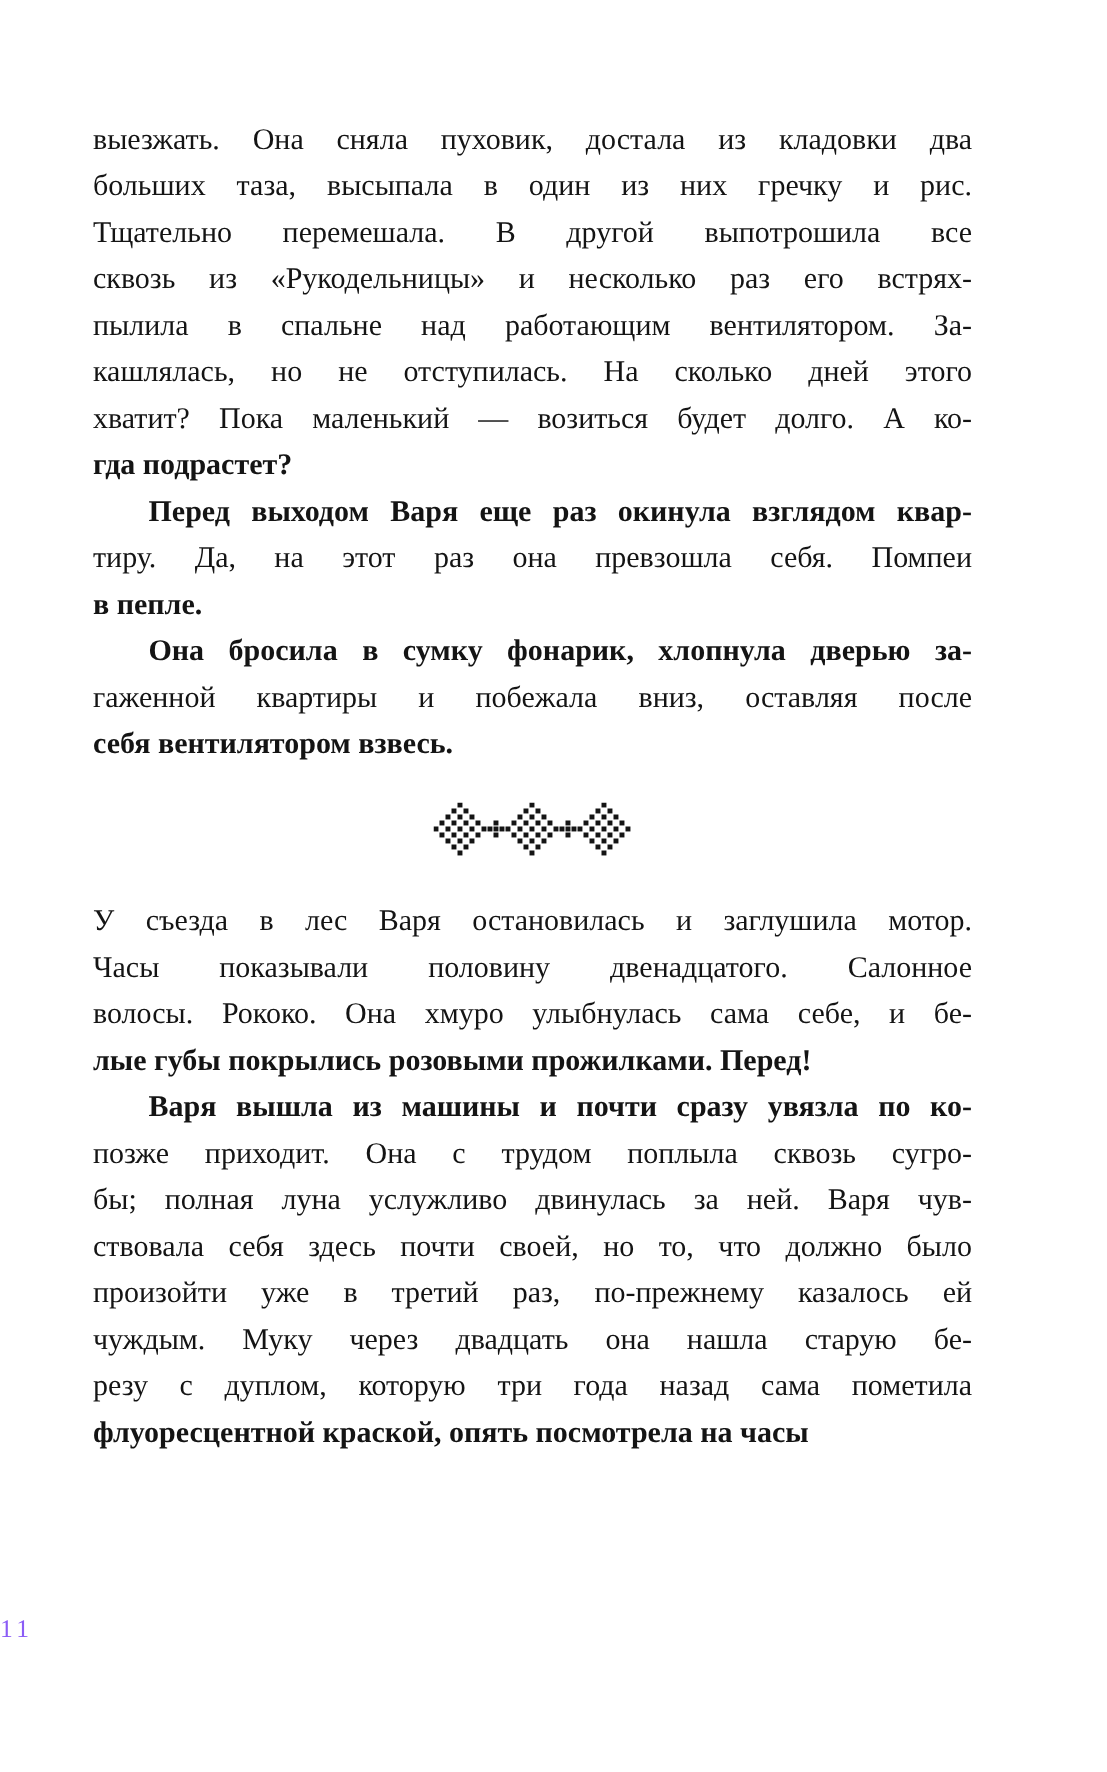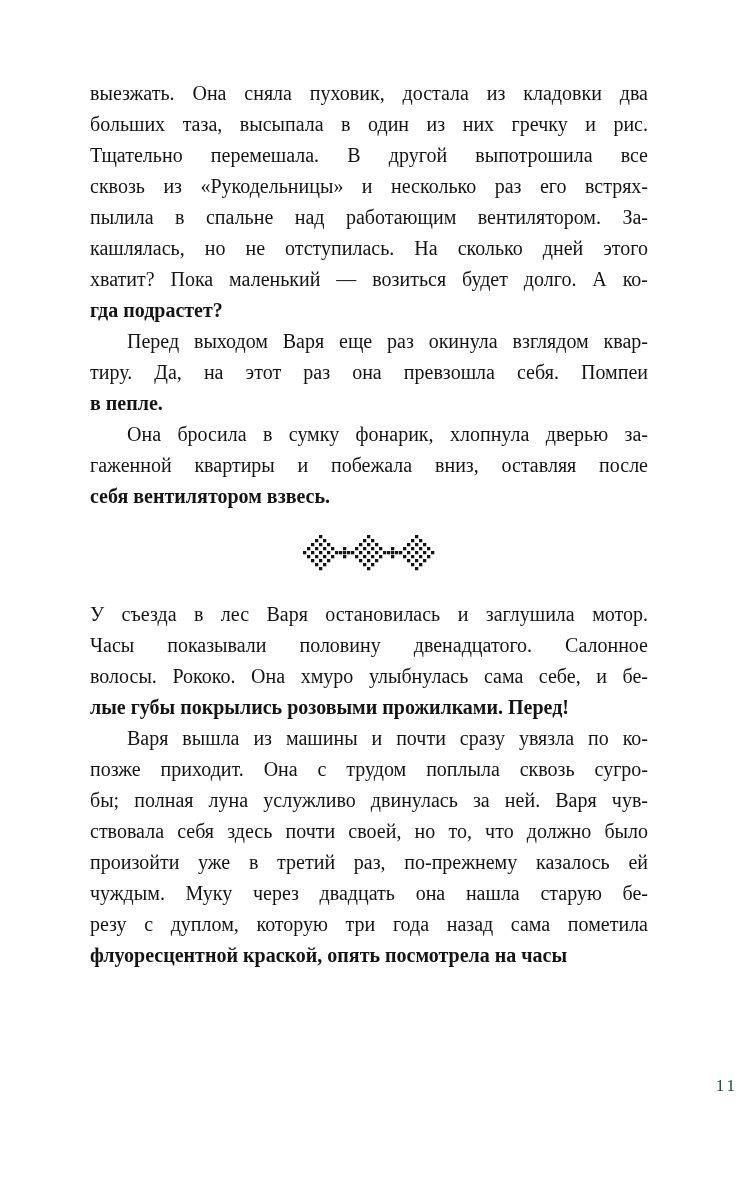--- a/index.html
+++ b/index.html
@@ -8,49 +8,49 @@
     width: 738px;
     height: 1181px;
     font-family: "Liberation Serif", "DejaVu Serif", serif;
     color: #141414;
     overflow: hidden;
   }
   .page {
     position: relative;
     width: 738px;
     height: 1154px;
-    padding: 78px 90px 0 90px;
+    padding: 78px 90px 0 62px;
     background: #ffffff;
   }
   .paragraph { width: 100%; }
   .line {
     font-size: 20px;
     line-height: 31px;
     text-align: justify;
     text-align-last: justify;
     text-justify: inter-word;
     white-space: normal;
   }
   .line.last { text-align-last: left; font-weight: bold; }
-  .paragraph.indent .line.first { text-indent: 37px; }
+  .paragraph.indent .line.first { text-indent: 37px; font-weight: bold; }
   .divider {
     display: flex;
     justify-content: center;
     align-items: center;
     margin: 23px 0 28px 0;
   }
   .page-number {
     position: absolute;
     bottom: 58px;
     left: 0;
     right: 0;
-    text-align: right;
+    text-align: left;
     font-size: 17px;
     letter-spacing: 3px;
-    color: #14532d;
+    color: #8b5cf6;
   }
 </style>
 </head>
 <body>
 
 <div class="page">
   <div class="text-block">
       <div class="paragraph">
         <div class="line first">выезжать. Она сняла пуховик, достала из кладовки два</div>
         <div class="line">больших таза, высыпала в один из них гречку и рис.</div>

